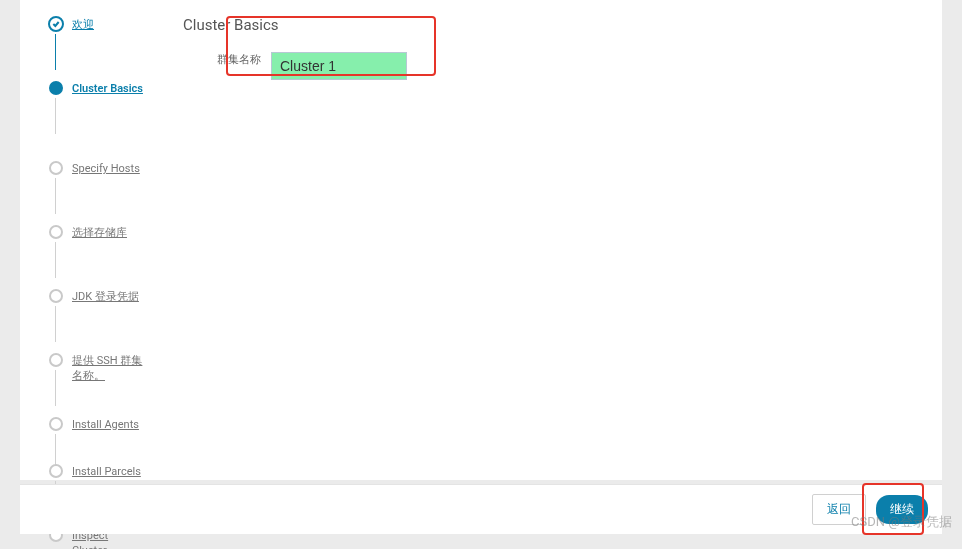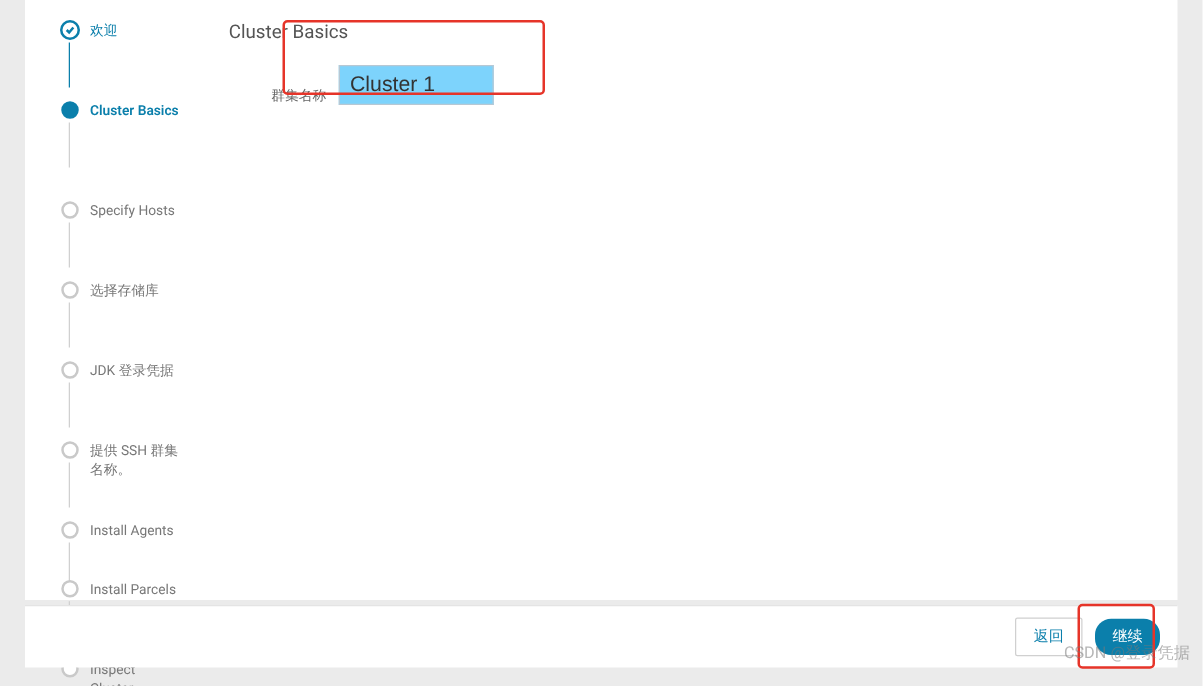--- a/index.html
+++ b/index.html
@@ -49,20 +49,21 @@
       align-items: center;
       justify-content: center;
     }
     .step-label {
       font-size: 11px;
       color: #777;
       margin-left: 24px;
       line-height: 1.4;
       padding-top: 1px;
       max-width: 80px;
+      text-decoration: underline;
     }
     .step-item.completed .step-label {
       color: #0b7fab;
     }
     .step-item.active .step-label {
       color: #0b7fab;
       font-weight: 600;
     }
     .circle-open {
       width: 14px;
@@ -112,37 +113,37 @@
       position: relative;
     }
     .section-title {
       font-size: 15px;
       color: #555;
       font-weight: 400;
       margin-bottom: 18px;
     }
     .form-row {
       display: flex;
-      align-items: flex-end;
+      align-items: flex-start;
       gap: 10px;
     }
     .form-label {
       font-size: 11px;
       color: #666;
       width: 78px;
       text-align: right;
     }
     .text-input {
       border: 1px solid #b7c8d4;
       padding: 5px 8px;
-      font-size: 17px;
+      font-size: 14px;
       color: #333;
-      width: 124px;
+      width: 136px;
       outline: none;
-      background: #7dd3fc;
+      background: #86efac;
     }
     .highlight-box-1 {
       position: absolute;
       border: 2px solid #e63429;
       border-radius: 4px;
       left: 226px;
       top: 16px;
       width: 210px;
       height: 60px;
       pointer-events: none;

